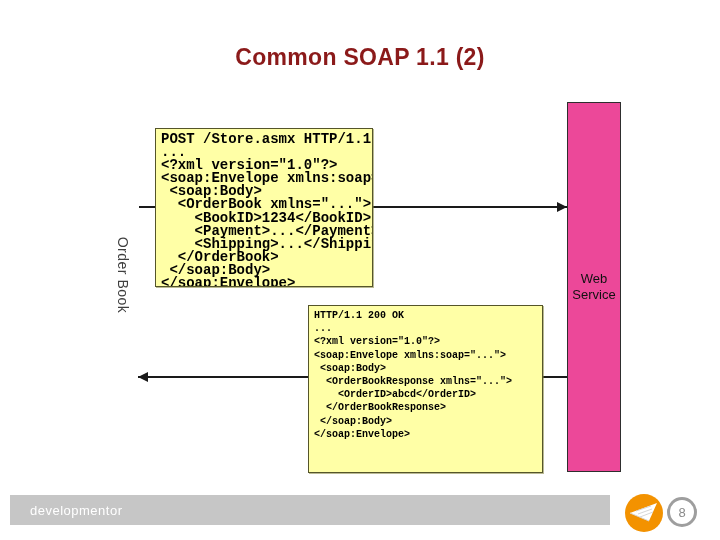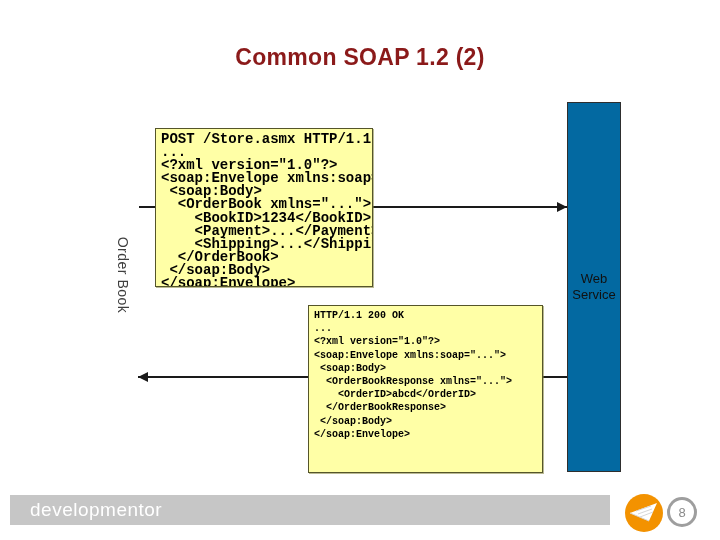--- a/index.html
+++ b/index.html
@@ -91,21 +91,21 @@
     font-size: 14px;
     color: #3f3f3f;
     letter-spacing: 0.5px;
     line-height: 20px;
   }
   .actor-right {
     position: absolute;
     left: 567px; top: 102px;
     width: 54px; height: 370px;
     box-sizing: border-box;
-    background: #0369a1;
+    background: #ec4899;
     border: 1px solid #2e2e2e;
     display: flex;
     align-items: center;
     justify-content: center;
     text-align: center;
   }
   .actor-right span {
     font-size: 13px;
     color: #111111;
     line-height: 16px;
@@ -114,21 +114,21 @@
   .brand-bar {
     position: absolute;
     left: 10px; top: 495px;
     width: 600px; height: 30px;
     background: #c6c6c6;
     display: flex;
     align-items: center;
   }
   .brand-bar span {
     color: #ffffff;
-    font-size: 19px;
+    font-size: 13px;
     padding-left: 20px;
     letter-spacing: 0.5px;
   }
   .logo-ellipse {
     position: absolute;
     left: 625px; top: 494px;
     width: 38px; height: 38px;
     border-radius: 50%;
     background: #f39200;
     display: flex;
@@ -150,21 +150,21 @@
   .page-circle span {
     font-size: 13px;
     color: #8a8a8a;
   }
 </style>
 </head>
 <body>
 
 <div class="slide">
 
-  <h1 class="title">Common SOAP 1.2 (2)</h1>
+  <h1 class="title">Common SOAP 1.1 (2)</h1>
 
   <div>
 
     <div class="msg-line line-request"></div>
     <div class="arrowhead arrow-right"></div>
     <div class="msg-line line-response"></div>
     <div class="arrowhead arrow-left"></div>
 
     <pre class="code-box box-request">POST /Store.asmx HTTP/1.1
 ...

